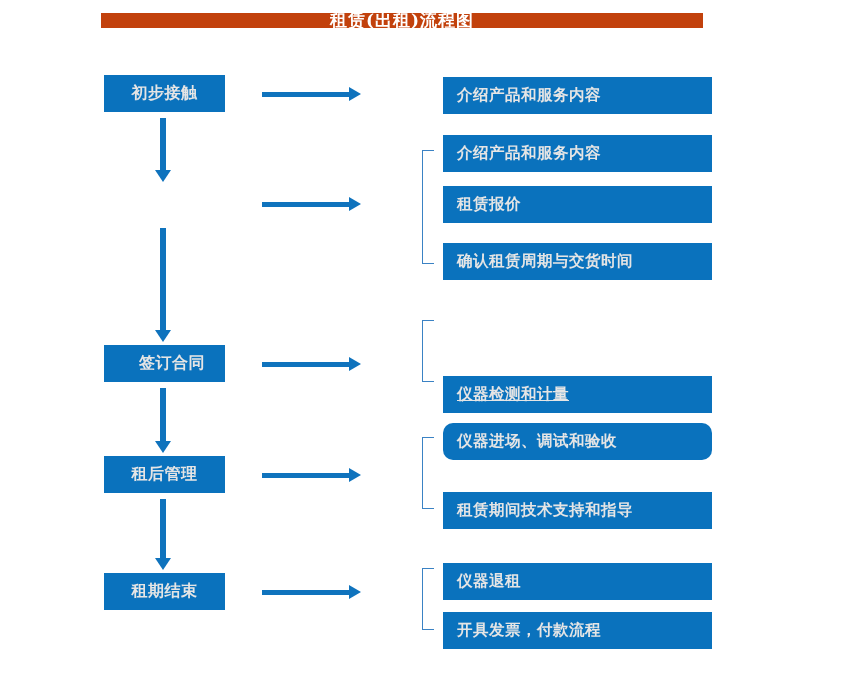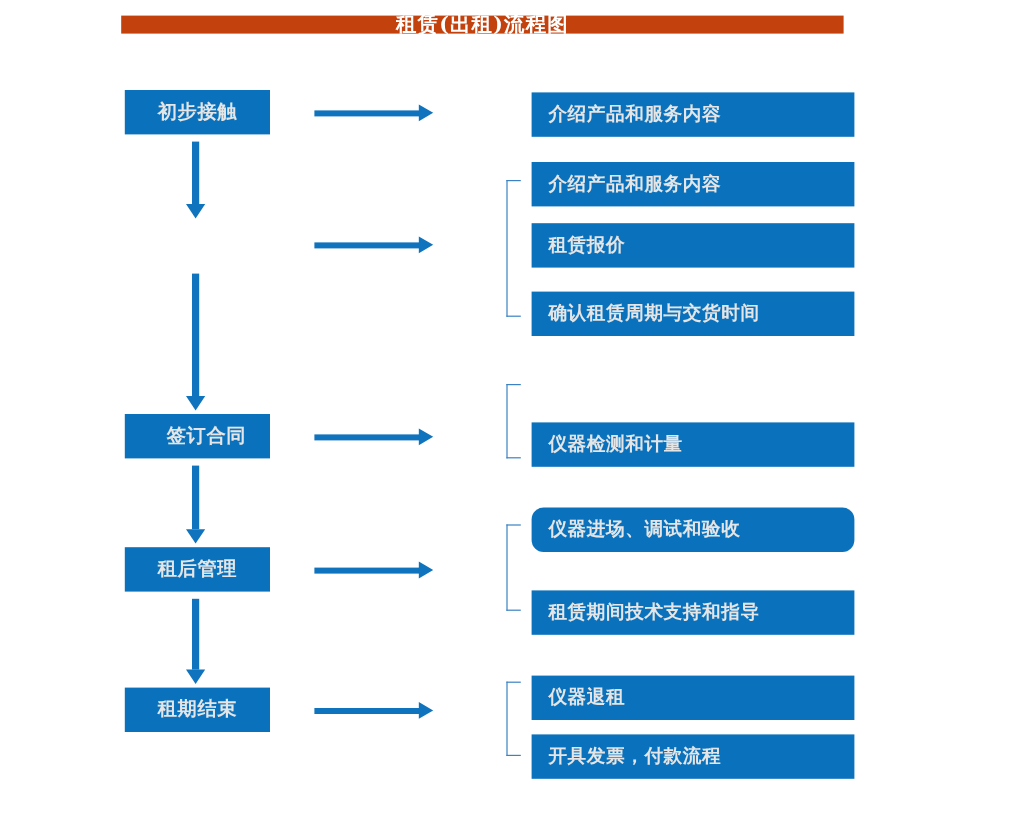--- a/index.html
+++ b/index.html
@@ -174,21 +174,21 @@
   <div class="bracket" style="left:422px; top:320px; height:62px;"></div>
   <div class="bracket" style="left:422px; top:437px; height:72px;"></div>
   <div class="bracket" style="left:422px; top:568px; height:62px;"></div>
 
   <div class="box detail-box" style="top:77px;">介绍产品和服务内容</div>
 
   <div class="box detail-box" style="top:135px;">介绍产品和服务内容</div>
   <div class="box detail-box" style="top:186px;">租赁报价</div>
   <div class="box detail-box" style="top:243px;font-family:Liberation Mono, monospace;">确认租赁周期与交货时间</div>
 
-  <div class="box detail-box" style="top:352px;">仪器检测和计量</div>
+  <div class="box detail-box" style="top:376px;text-decoration:underline;">仪器检测和计量</div>
 
   <div class="box detail-box" style="top:423px;border-radius:10px;">仪器进场、调试和验收</div>
   <div class="box detail-box" style="top:492px;">租赁期间技术支持和指导</div>
 
   <div class="box detail-box" style="top:563px;">仪器退租</div>
   <div class="box detail-box" style="top:612px;">开具发票，付款流程</div>
 
 </div>
 
 </body></html>

